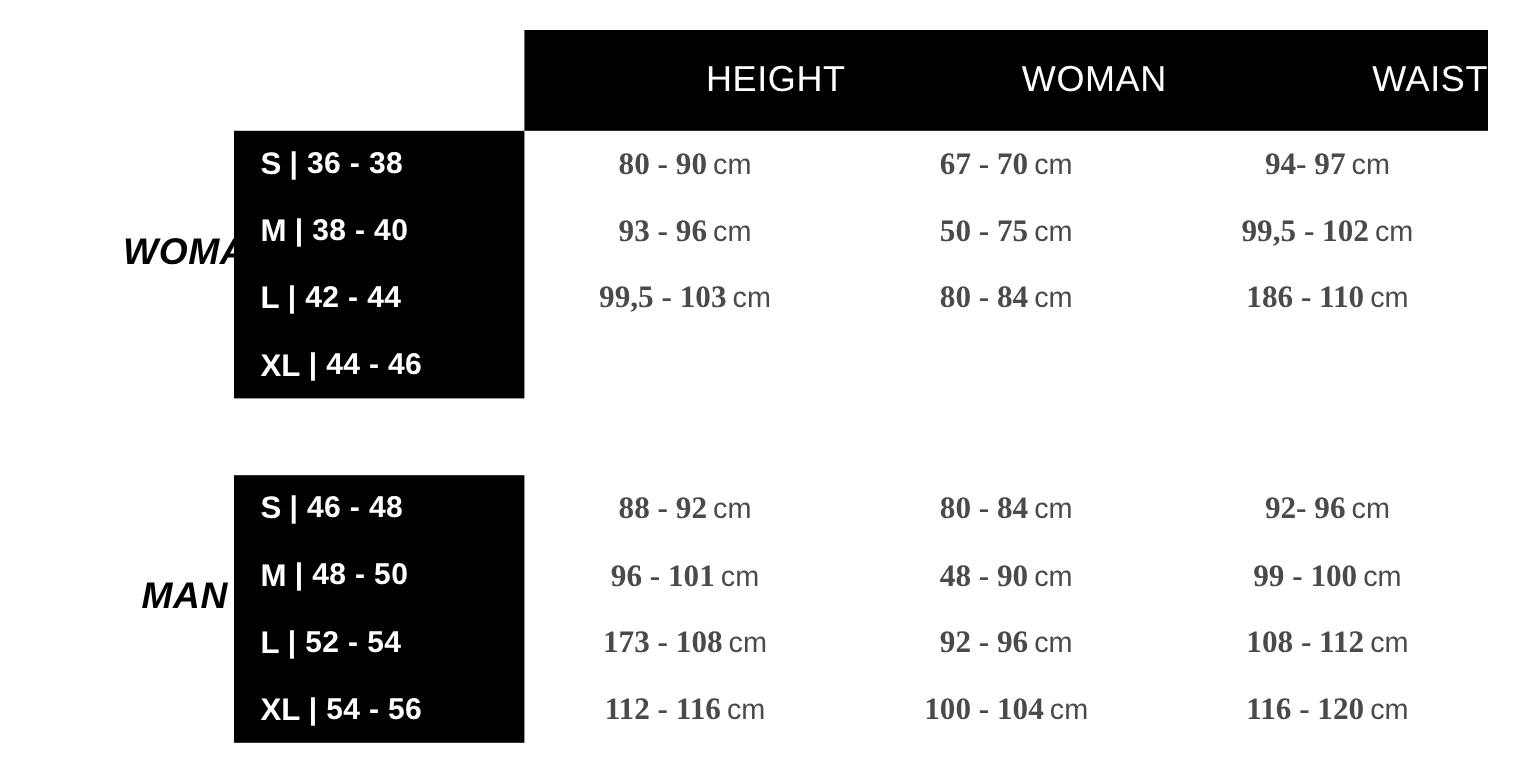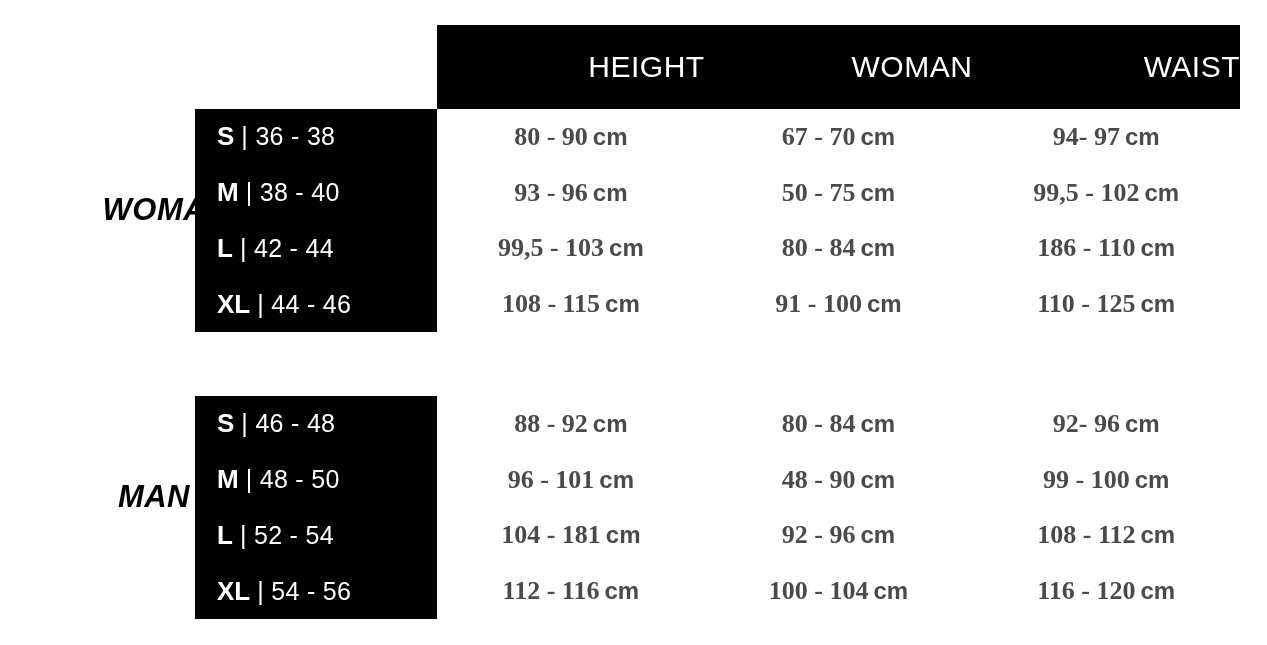--- a/index.html
+++ b/index.html
@@ -75,21 +75,21 @@
     box-sizing: border-box;
     color: #ffffff;
     font-size: 25px;
   }
   .size-row .sz {
     font-weight: bold;
     font-size: 26px;
     margin-right: 7px;
   }
   .size-row .eu {
-    font-weight: 400;
+    font-weight: 700;
     font-size: 25px;
     letter-spacing: 0.3px;
     text-align: right;
   }
 
   
   .meas-grid {
     position: absolute;
     left: 437px;
     width: 803px;
@@ -109,21 +109,21 @@
     font-size: 25px;
     white-space: nowrap;
   }
   .meas-cell .val {
     font-weight: bold;
     font-size: 26px;
     color: #4a4a4a;
     font-family: Liberation Serif, serif;
   }
   .meas-cell .unit {
-    font-weight: 700;
+    font-weight: 400;
     font-size: 24px;
     color: #4a4a4a;
     margin-left: 5px;
   }
 </style>
 </head>
 <body>
 
 <div class="sheet">
 
@@ -163,25 +163,20 @@
     <div class="meas-row">
       <div class="meas-cell"><span class="val">93 - 96</span><span class="unit">cm</span></div>
       <div class="meas-cell"><span class="val">50 - 75</span><span class="unit">cm</span></div>
       <div class="meas-cell"><span class="val">99,5 - 102</span><span class="unit">cm</span></div>
     </div>
     <div class="meas-row">
       <div class="meas-cell"><span class="val">99,5 - 103</span><span class="unit">cm</span></div>
       <div class="meas-cell"><span class="val">80 - 84</span><span class="unit">cm</span></div>
       <div class="meas-cell"><span class="val">186 - 110</span><span class="unit">cm</span></div>
     </div>
-    <div class="meas-row">
-      <div class="meas-cell"><span class="val">108 - 115</span><span class="unit">cm</span></div>
-      <div class="meas-cell"><span class="val">91 - 100</span><span class="unit">cm</span></div>
-      <div class="meas-cell"><span class="val">110 - 125</span><span class="unit">cm</span></div>
-    </div>
   </div>
 
   <div class="group-label man">MAN</div>
 
   <div class="size-block man">
     <div class="size-row">
       <span class="sz">S</span>
       <span class="eu">| 46 - 48</span>
     </div>
     <div class="size-row">
@@ -203,21 +198,21 @@
       <div class="meas-cell"><span class="val">88 - 92</span><span class="unit">cm</span></div>
       <div class="meas-cell"><span class="val">80 - 84</span><span class="unit">cm</span></div>
       <div class="meas-cell"><span class="val">92- 96</span><span class="unit">cm</span></div>
     </div>
     <div class="meas-row">
       <div class="meas-cell"><span class="val">96 - 101</span><span class="unit">cm</span></div>
       <div class="meas-cell"><span class="val">48 - 90</span><span class="unit">cm</span></div>
       <div class="meas-cell"><span class="val">99 - 100</span><span class="unit">cm</span></div>
     </div>
     <div class="meas-row">
-      <div class="meas-cell"><span class="val">104 - 181</span><span class="unit">cm</span></div>
+      <div class="meas-cell"><span class="val">173 - 108</span><span class="unit">cm</span></div>
       <div class="meas-cell"><span class="val">92 - 96</span><span class="unit">cm</span></div>
       <div class="meas-cell"><span class="val">108 - 112</span><span class="unit">cm</span></div>
     </div>
     <div class="meas-row">
       <div class="meas-cell"><span class="val">112 - 116</span><span class="unit">cm</span></div>
       <div class="meas-cell"><span class="val">100 - 104</span><span class="unit">cm</span></div>
       <div class="meas-cell"><span class="val">116 - 120</span><span class="unit">cm</span></div>
     </div>
   </div>
 

